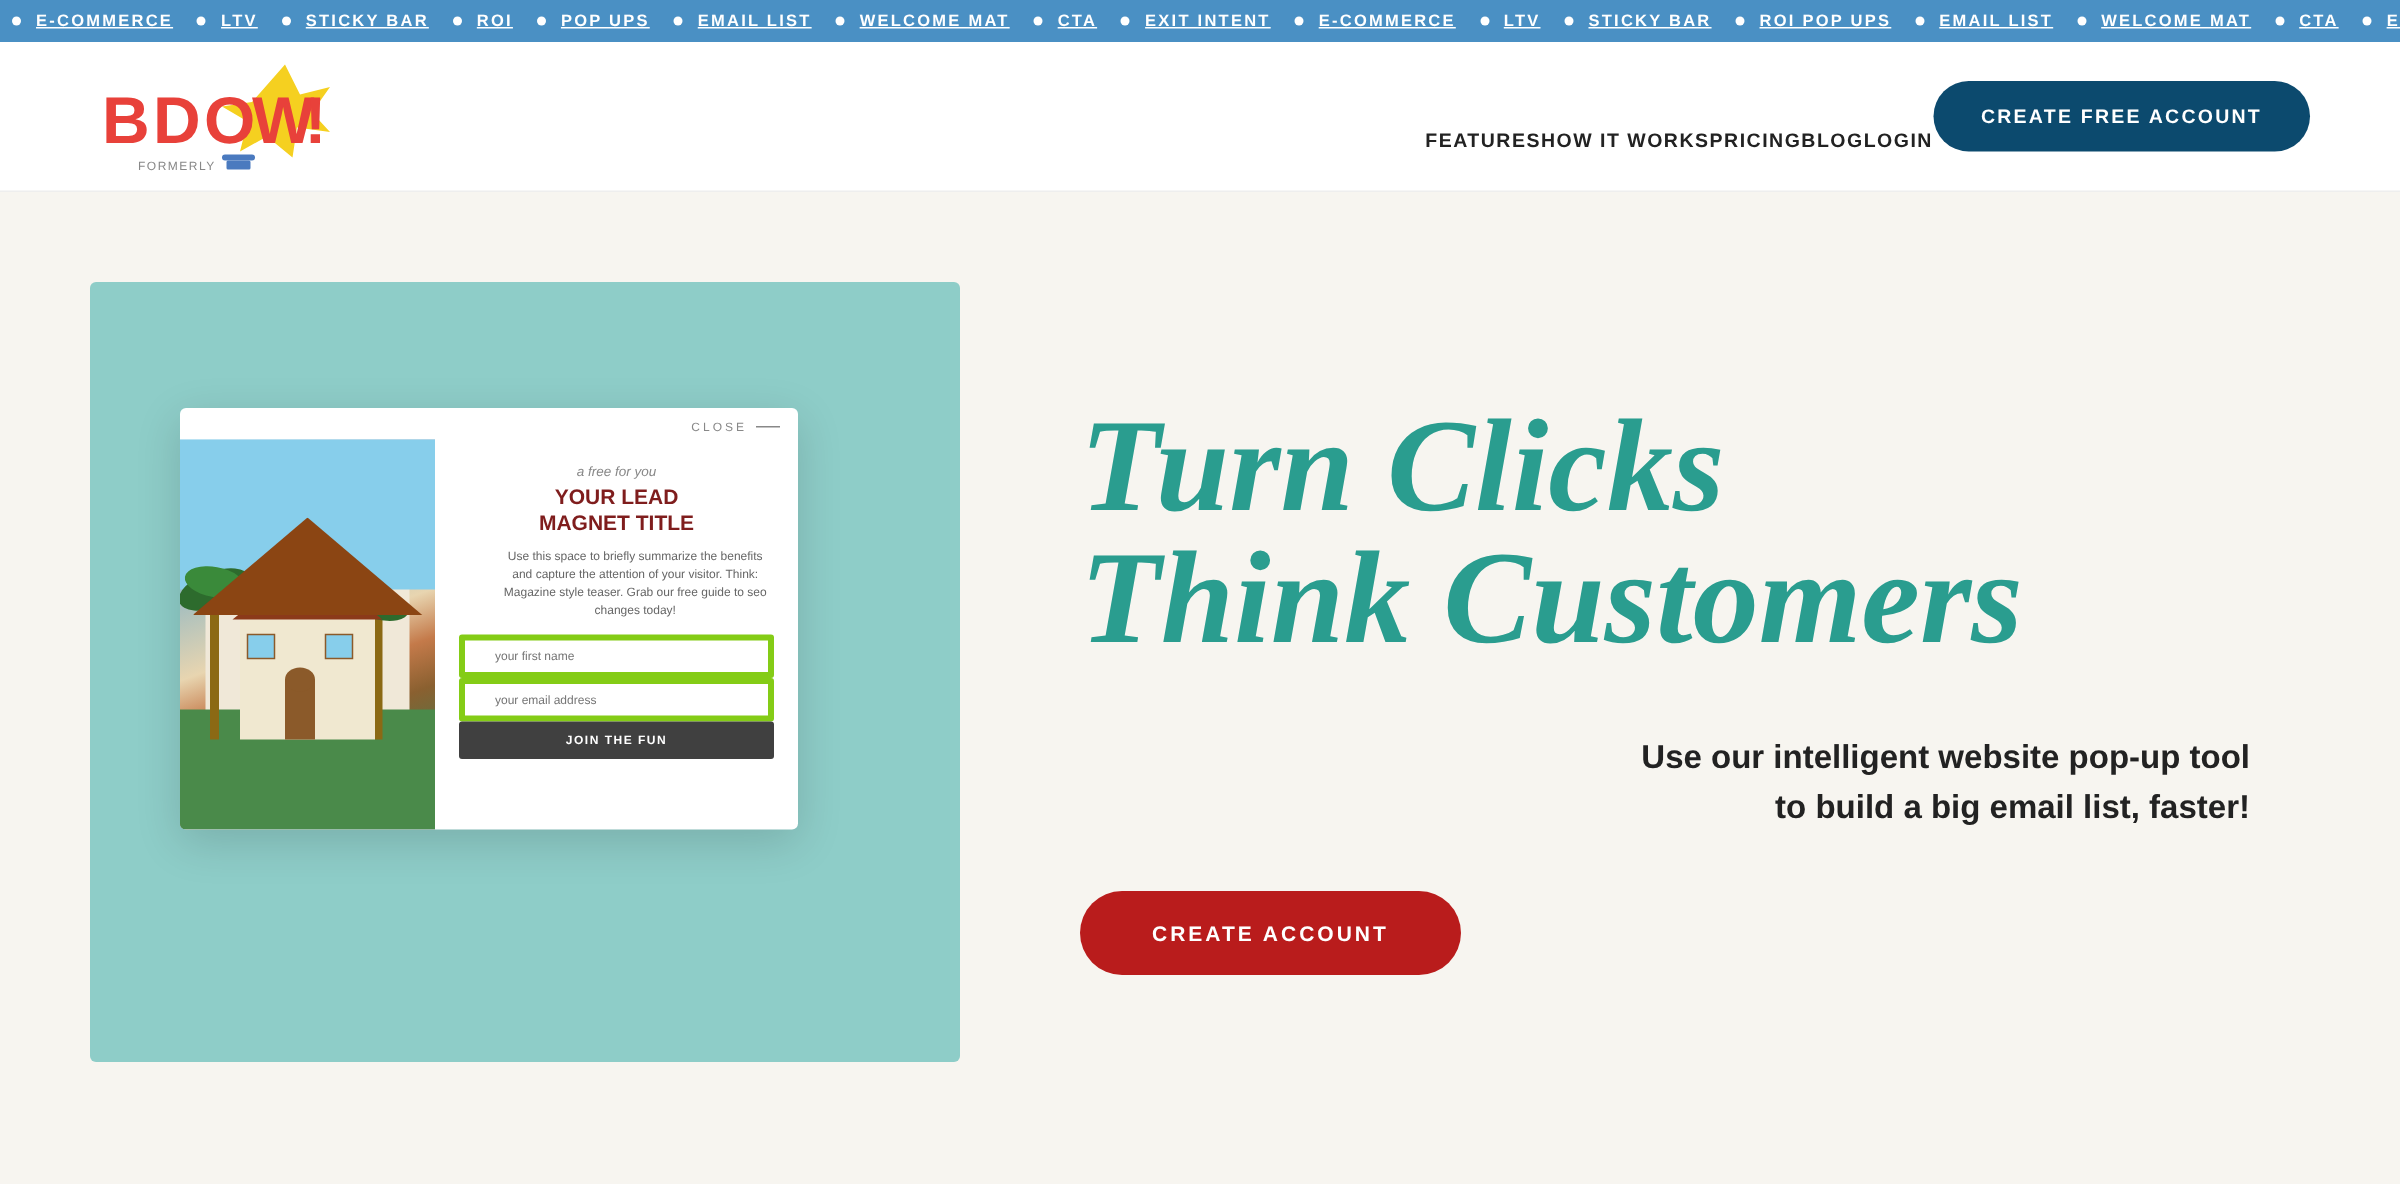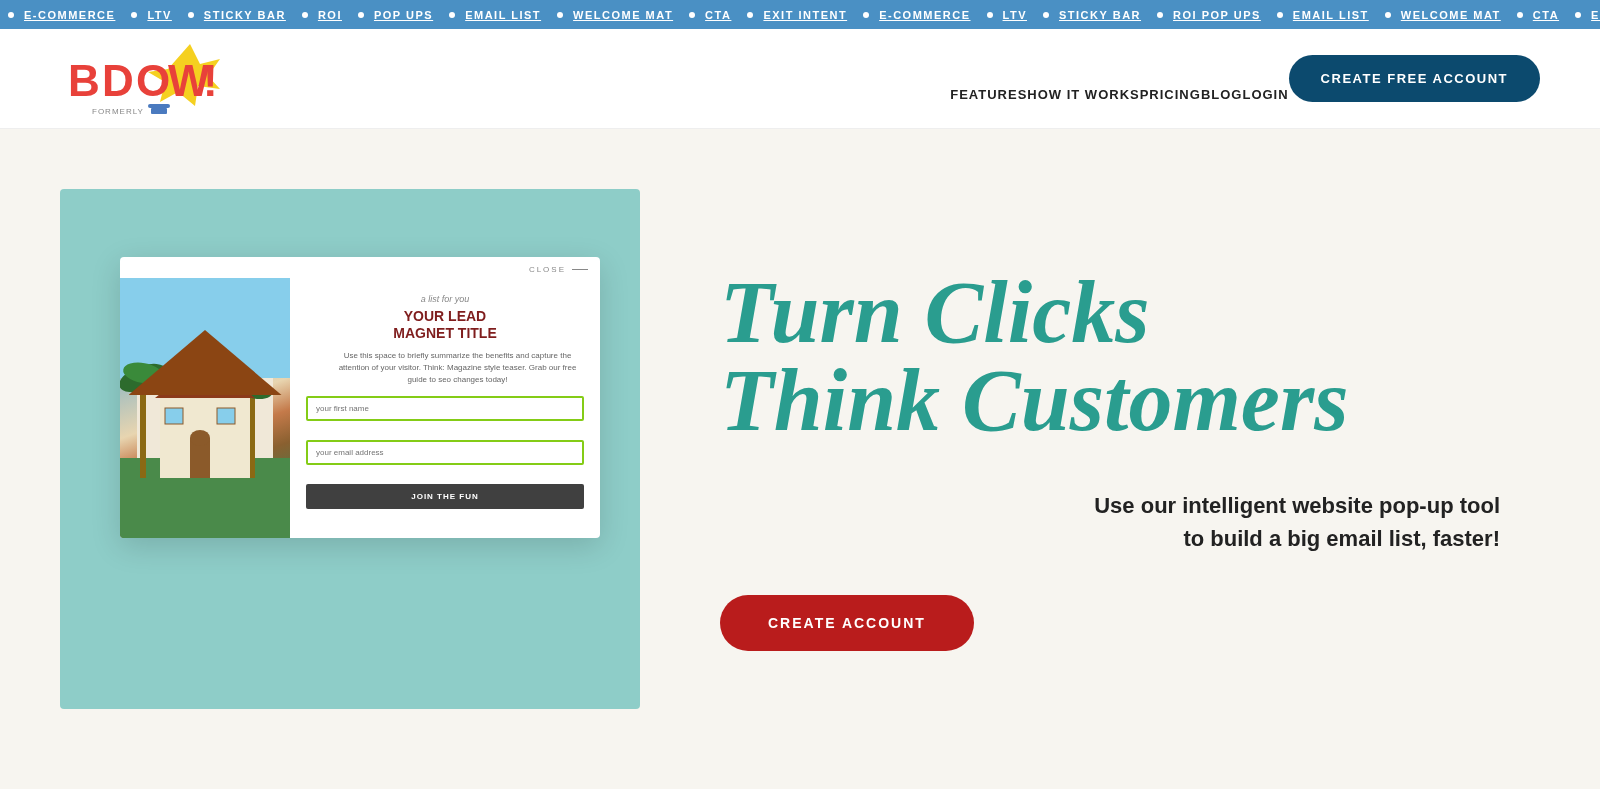--- a/index.html
+++ b/index.html
@@ -106,23 +106,23 @@
       background: #8ecdc8;
       position: absolute;
       left: 0;
       top: 0;
       width: 100%;
       height: 100%;
       border-radius: 4px;
     }
     .popup-card {
       position: absolute;
-      top: 68px;
+      top: 84px;
       left: 60px;
-      width: 480px;
+      width: 412px;
       background: white;
       border-radius: 4px;
       box-shadow: 0 8px 30px rgba(0,0,0,0.15);
       overflow: hidden;
     }
     .popup-header {
       display: flex;
       justify-content: flex-end;
       align-items: center;
       padding: 8px 12px 4px;
@@ -190,26 +190,26 @@
     }
     .popup-desc {
       font-size: 8px;
       color: #666;
       line-height: 1.5;
       margin-bottom: 10px;
       margin-left: 25px;
     }
     .popup-input {
       width: 100%;
-      border: 2px solid #84cc16;
+      border: 4px solid #84cc16;
       border-radius: 2px;
-      padding: 6px 8px;
+      padding: 6px 20px;
       font-size: 8px;
       color: #aaa;
-      margin-bottom: 19px;
+      margin-bottom: 0;
       display: block;
     }
     .popup-btn {
       width: 100%;
       background: #404040;
       color: white;
       border: none;
       border-radius: 2px;
       padding: 8px;
       font-size: 8px;
@@ -343,21 +343,21 @@
 
             <rect x="70" y="160" width="20" height="40" fill="#8B5a2a"></rect>
 
             <rect x="45" y="130" width="18" height="16" fill="#87ceeb" stroke="#8B5a2a" stroke-width="1"></rect>
             <rect x="97" y="130" width="18" height="16" fill="#87ceeb" stroke="#8B5a2a" stroke-width="1"></rect>
 
             <ellipse cx="80" cy="160" rx="10" ry="8" fill="#8B5a2a"></ellipse>
           </svg>
         </div>
         <div class="popup-content">
-          <div class="popup-subtitle">a list for you</div>
+          <div class="popup-subtitle">a free for you</div>
           <div class="popup-title">
             <span style="white-space:pre-line;">YOUR LEAD
 MAGNET TITLE</span>
           </div>
           <div class="popup-desc">Use this space to briefly summarize the benefits and capture the attention of your visitor. Think: Magazine style teaser. Grab our free guide to seo changes today!</div>
           <input class="popup-input" type="text" placeholder="your first name" style="">
           <input class="popup-input" type="text" placeholder="your email address" style="">
           <button class="popup-btn">JOIN THE FUN</button>
         </div>
       </div>

